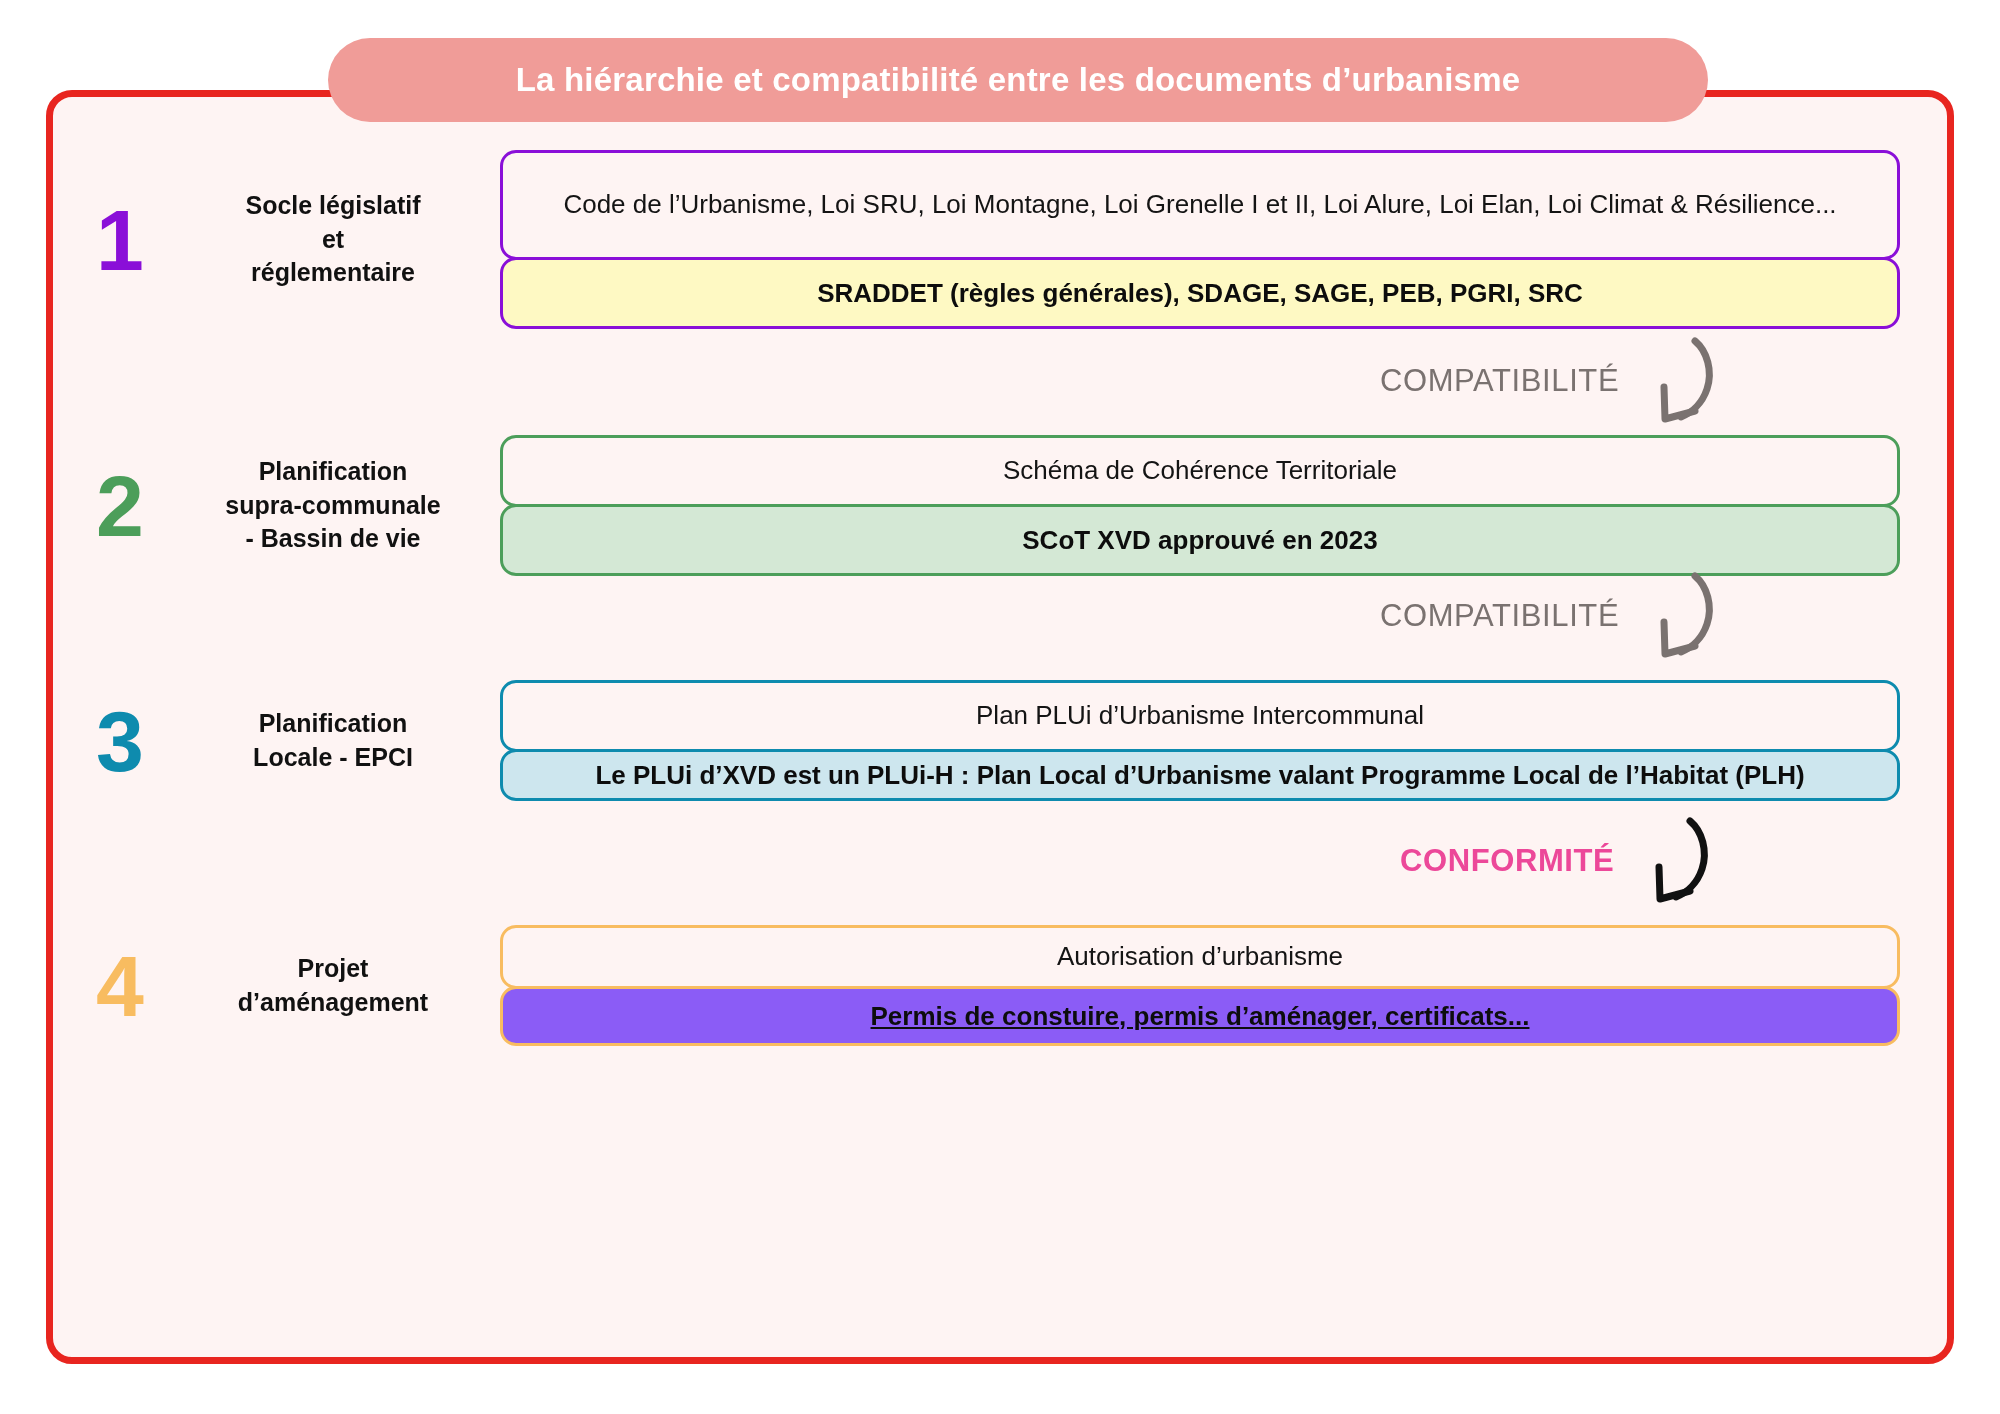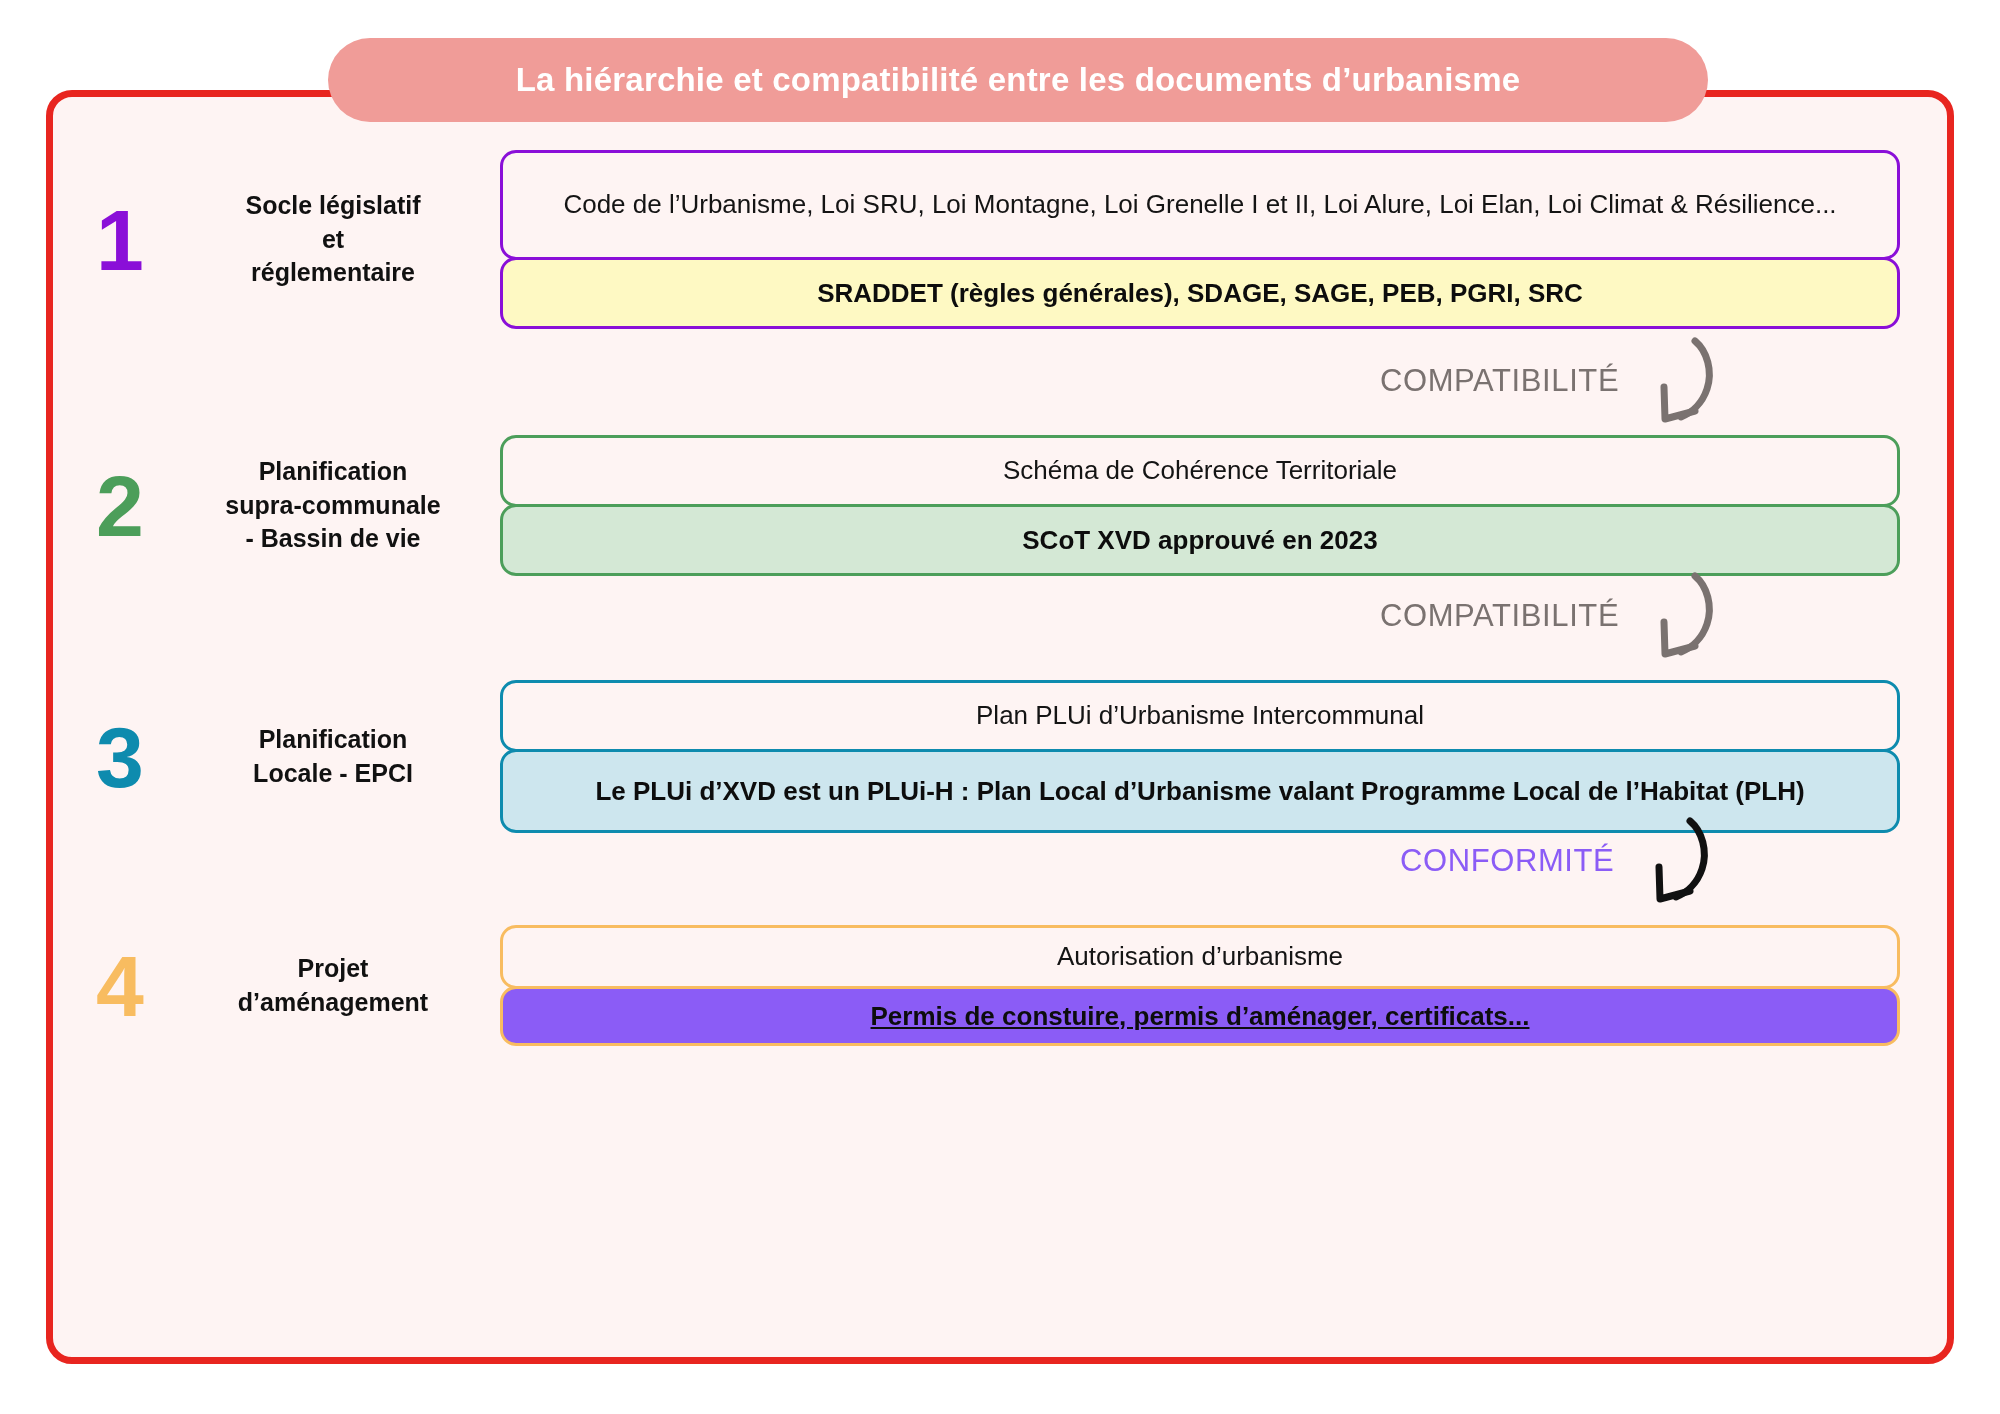--- a/index.html
+++ b/index.html
@@ -198,26 +198,26 @@
   </div>
 
   <div class="row" id="row-3">
     <div class="row-left">
       <div class="row-num" style="color:#0E8BAE;">3</div>
       <div class="row-label" style="white-space:pre-line;">Planification
 Locale - EPCI</div>
     </div>
     <div class="row-boxes">
       <div class="box box-top" style="border-color:#0E8BAE; height:72px;">Plan PLUi d’Urbanisme Intercommunal</div>
-      <div class="box box-bottom" style="border-color:#0E8BAE; background:#CDE6EE; height:84px; padding:6px 16px;">Le PLUi d’XVD est un PLUi-H : Plan Local d’Urbanisme valant Programme Local de l’Habitat (PLH)</div>
+      <div class="box box-bottom" style="border-color:#0E8BAE; background:#CDE6EE; height:52px; padding:6px 16px;">Le PLUi d’XVD est un PLUi-H : Plan Local d’Urbanisme valant Programme Local de l’Habitat (PLH)</div>
     </div>
   </div>
 
   <div class="connector" id="conn-3">
-    <span class="connector-text" style="color:#8b5cf6;">CONFORMITÉ</span>
+    <span class="connector-text" style="color:#ec4899;font-weight:bold;">CONFORMITÉ</span>
     <svg width="66" height="92" viewBox="0 0 66 92">
       <path d="M44 6 C 56 16, 62 36, 56 54 C 51 69, 40 78, 30 82" fill="none" stroke="#111111" stroke-width="7" stroke-linecap="round"></path>
       <path d="M13 52 L 14 84 L 44 76" fill="none" stroke="#111111" stroke-width="7" stroke-linecap="round" stroke-linejoin="round"></path>
     </svg>
   </div>
 
   <div class="row" id="row-4">
     <div class="row-left">
       <div class="row-num" style="color:#F8BC60;">4</div>
       <div class="row-label" style="white-space:pre-line;">Projet

